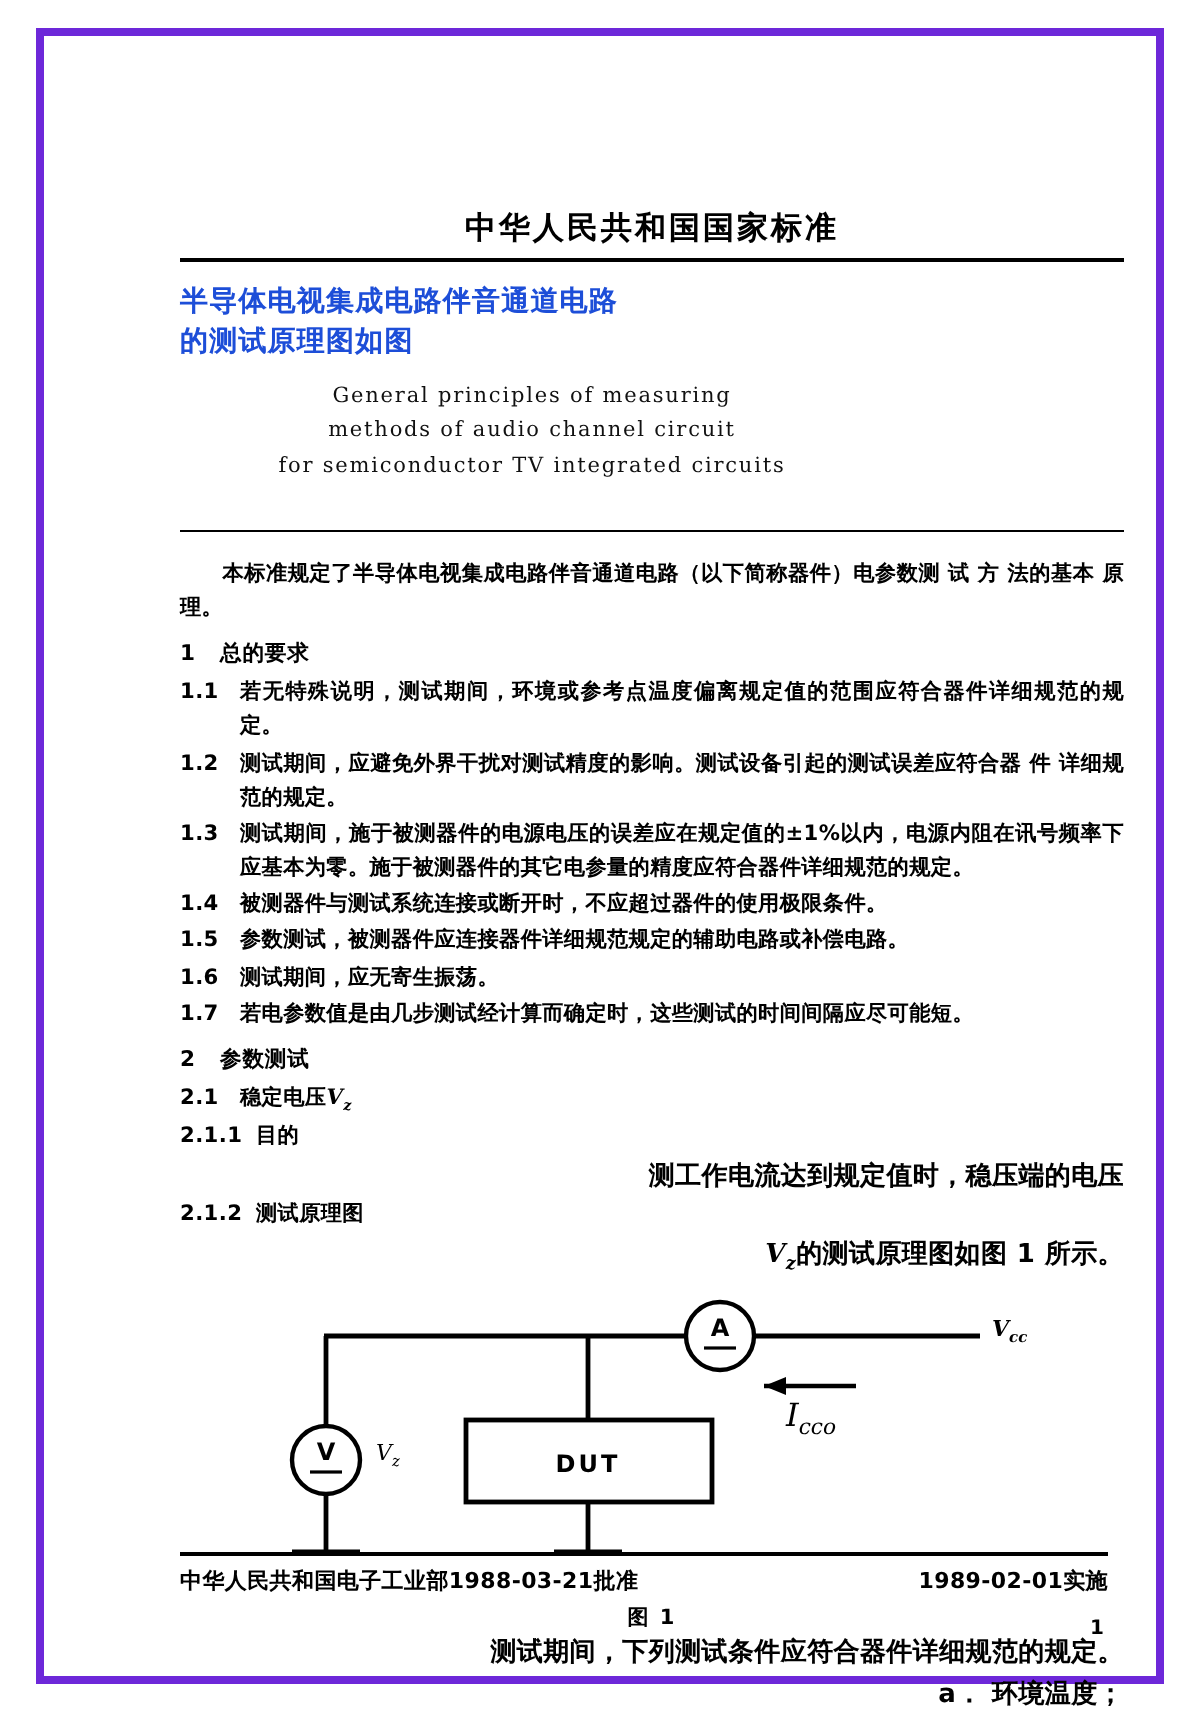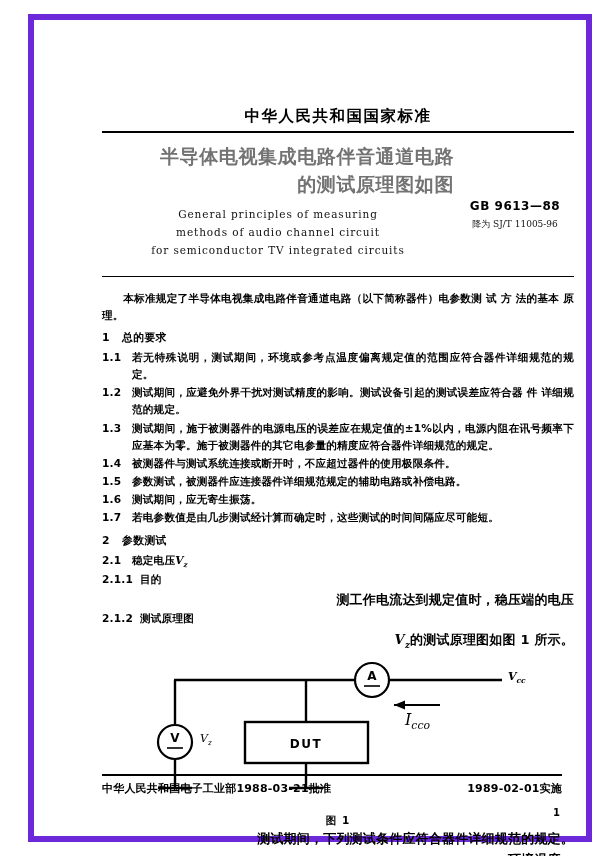--- a/index.html
+++ b/index.html
@@ -15,26 +15,26 @@
   }
   .page {
     position: relative;
     width: 600px;
     height: 856px;
     background: #ffffff;
     box-sizing: border-box;
   }
   .sheet {
     position: absolute;
-    left: 28px;
+    left: 18px;
     top: 14px;
     width: 564px;
     height: 828px;
     background: #ffffff;
-    border: 6px solid #6d28d9;
+    border: 4px solid #6d28d9;
     box-sizing: border-box;
   }
   .content {
     position: absolute;
     left: 68px;
     top: 86px;
     width: 472px;
   }
 
   
@@ -51,26 +51,26 @@
   .rule-top {
     height: 2px;
     background: #000;
     margin: 4px 0 10px 0;
   }
   .title-block {
     position: relative;
     min-height: 108px;
   }
   .doc-title {
-    text-align: right;
-    font-weight: bold;
-    font-size: 19px;
+    text-align: left;
+    font-weight: bold;
+    font-size: 14px;
     letter-spacing: 0.6px;
     line-height: 1.45;
-    color: #737373;
+    color: #1d4ed8;
     margin: 0;
     padding-right: 120px;
   }
   .doc-title .line2 { display: block; }
   .en-title {
     margin-top: 8px;
     text-align: center;
     padding-right: 120px;
     font-family: "DejaVu Serif", serif;
     font-size: 10.5px;
@@ -229,24 +229,20 @@
             <span>半导体电视集成电路伴音通道电路</span>
             <span class="line2">的测试原理图如图</span>
           </div>
 
           <div class="en-title">
             <span>General principles of measuring</span>
             <span>methods of audio channel circuit</span>
             <span>for semiconductor TV integrated circuits</span>
           </div>
 
-          <div class="std-code">
-            <div class="std-number">GB 9613—88</div>
-            <div class="std-replaces">降为 SJ/T 11005-96</div>
-          </div>
         </div>
 
         <div class="rule-mid"></div>
       </div>
 
       <div class="body-area">
 
         <p class="para indent">本标准规定了半导体电视集成电路伴音通道电路（以下简称器件）电参数测 试 方 法的基本 原理。</p>
 
         <div class="sec-head">

